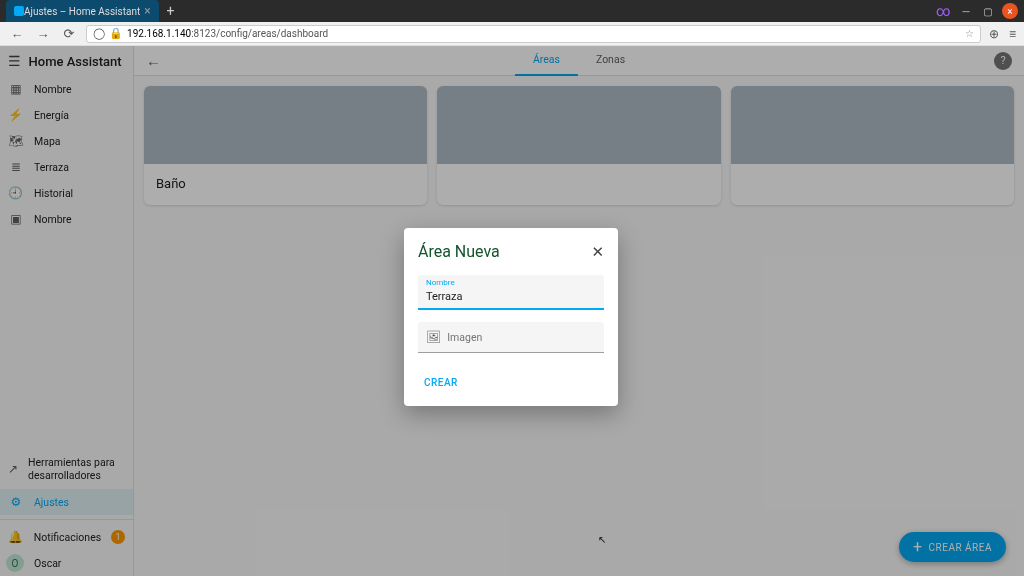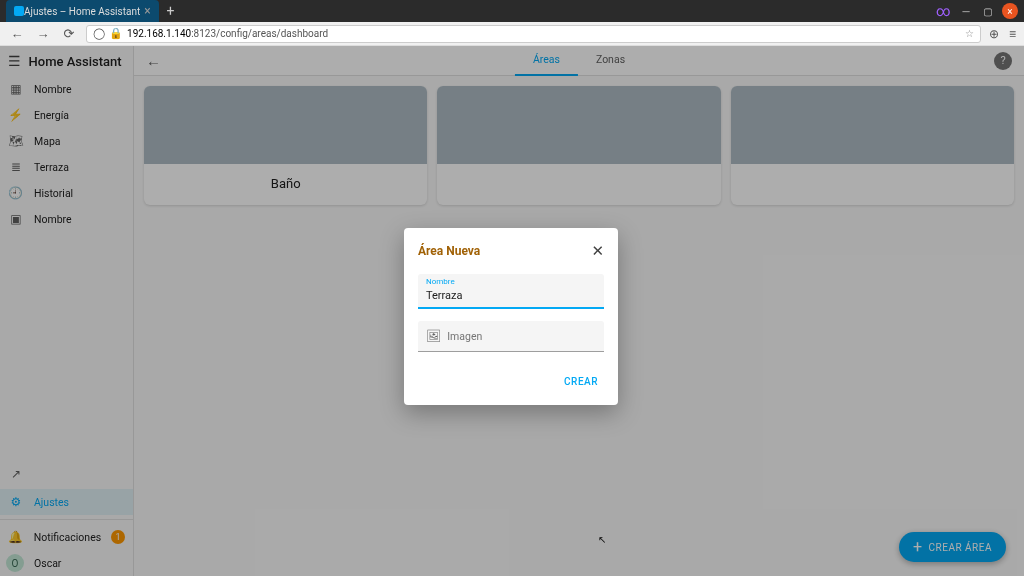--- a/index.html
+++ b/index.html
@@ -42,37 +42,37 @@
   .topbar { height: 30px; display: flex; align-items: center; padding: 0 12px; border-bottom: 1px solid #e0e0e0; background: #fff; }
   .back-arrow { color: #616161; font-size: 15px; }
   .tabs { position: absolute; left: 50%; transform: translateX(-50%); display: flex; gap: 0; }
   .tab-item { padding: 0 18px; height: 30px; display: flex; align-items: center; font-size: 10.5px; color: #616161; border-bottom: 2px solid transparent; }
   .tab-item.active { color: #03a9f4; border-bottom-color: #03a9f4; }
   .help { margin-left: auto; width: 18px; height: 18px; border-radius: 50%; background: #757575; color: #fff; font-size: 11px; display:flex; align-items:center; justify-content:center; }
 
   .cards { display: flex; gap: 10px; padding: 10px; }
   .card { flex: 1; background: #fff; border-radius: 6px; box-shadow: 0 1px 3px rgba(0,0,0,0.15); overflow: hidden; }
   .card-img { height: 78px; background: #aebcc4; }
-  .card-label { padding: 12px 12px 14px; font-size: 13px; color: #212121; text-align: center; }
+  .card-label { padding: 12px 12px 14px; font-size: 13px; color: #212121; }
 
   .fab { position: absolute; right: 18px; bottom: 14px; background: #03a9f4; color: #fff; border-radius: 18px; height: 30px; padding: 0 14px; display: flex; align-items: center; gap: 6px; font-size: 10px; letter-spacing: 0.5px; box-shadow: 0 2px 6px rgba(0,0,0,0.3); }
   .fab-plus { font-size: 16px; line-height: 1; }
 
   
   .scrim { position: absolute; inset: 46px 0 0 0; background: rgba(0,0,0,0.32); }
   .dialog { position: absolute; left: 404px; top: 228px; width: 214px; background: #fff; border-radius: 4px; box-shadow: 0 8px 24px rgba(0,0,0,0.3); padding: 14px; }
   .dialog-head { display: flex; align-items: center; justify-content: space-between; margin-bottom: 14px; }
-  .dialog-title { font-size: 12px; font-weight: 700; color: #a16207; }
+  .dialog-title { font-size: 16px; font-weight: 400; color: #14532d; }
   .dialog-close { font-size: 15px; color: #424242; cursor: pointer; }
   .field { position: relative; background: #f5f5f5; border-bottom: 2px solid #03a9f4; padding: 10px 8px 4px; margin-bottom: 12px; border-radius: 3px 3px 0 0; text-decoration: underline; }
   .field-label { position: absolute; top: 3px; left: 8px; font-size: 8px; color: #03a9f4; }
   .field-input { border: none; background: transparent; font-size: 11px; color: #212121; width: 100%; outline: none; }
   .field2 { background: #f5f5f5; border-bottom: 1px solid #9e9e9e; padding: 8px; display: flex; align-items: center; gap: 6px; font-size: 10.5px; color: #757575; border-radius: 3px 3px 0 0; margin-bottom: 20px; }
   .field2-icon { font-size: 12px; color: #616161; }
-  .dialog-actions { display: flex; justify-content: flex-end; }
+  .dialog-actions { display: flex; justify-content: flex-start; }
   .btn-crear { color: #03a9f4; font-size: 10px; letter-spacing: 0.5px; font-weight: 500; padding: 4px 6px; }
 
   .cursor { position: absolute; left: 598px; top: 534px; font-size: 10px; color: #000; pointer-events:none; }
 </style>
 </head>
 <body>
 
 <div class="browser-chrome">
   <div class="tab">
     <span class="tab-favicon"></span>
@@ -130,20 +130,21 @@
         <span class="side-icon">🕘</span>
         <span>Historial</span>
       </div>
     <div class="side-item">
         <span class="side-icon">▣</span>
         <span>Nombre</span>
       </div>
     <div class="side-spacer"></div>
     <div class="side-multi">
         <span class="side-icon">↗</span>
+        <span>Herramientas para desarrolladores</span>
       </div>
     <div class="side-item active">
         <span class="side-icon">⚙</span>
         <span>Ajustes</span>
       </div>
     <div style="height:1px;background:#e0e0e0;margin:4px 0;"></div>
     <div class="side-item">
         <span class="side-icon">🔔</span>
         <span>Notificaciones</span>
         <span class="notif-badge">1</span>

